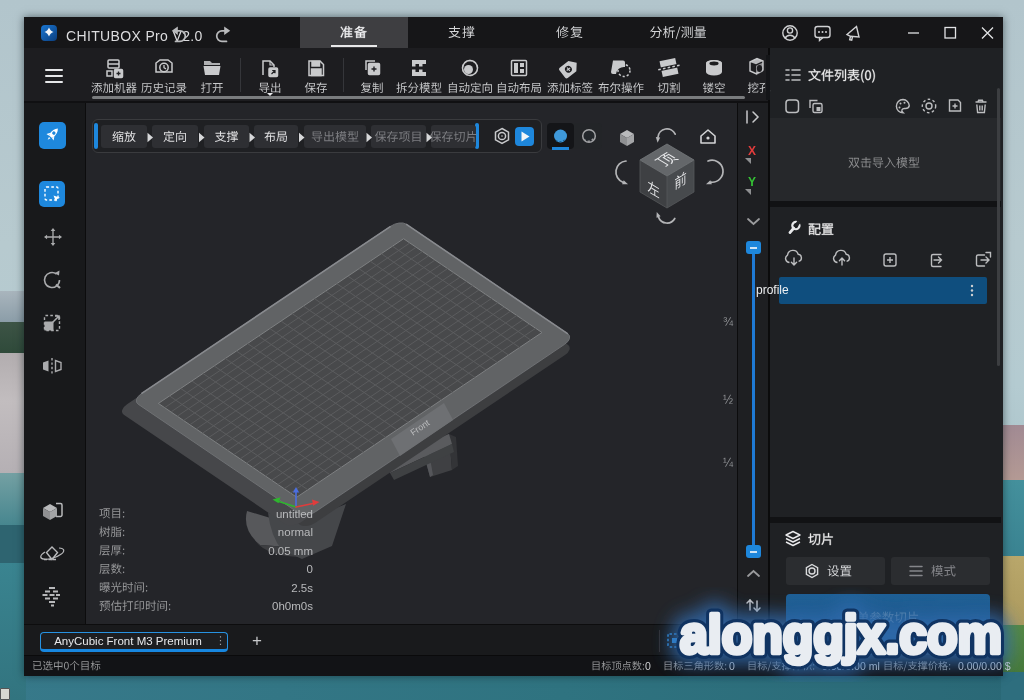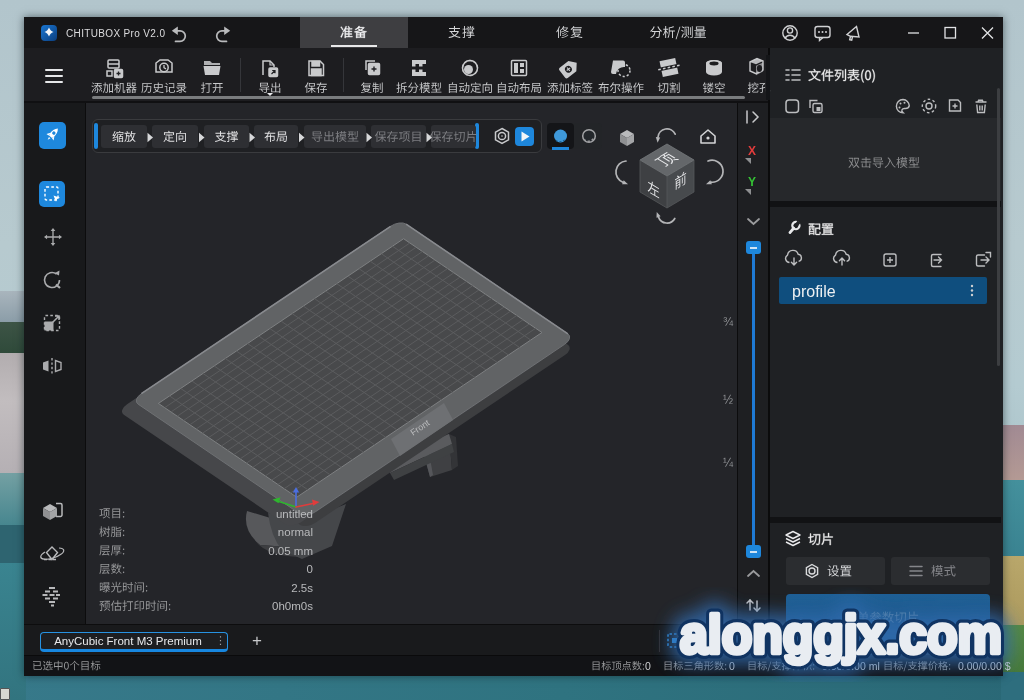--- a/index.html
+++ b/index.html
@@ -17,21 +17,21 @@
 <div class="a" style="left:0;top:563px;width:26px;height:137px;background:linear-gradient(180deg,#3a8490,#32747f)"></div>
 <div class="a" style="left:1001px;top:425px;width:23px;height:55px;background:linear-gradient(180deg,#a18a93,#b49a94)"></div>
 <div class="a" style="left:1001px;top:480px;width:23px;height:76px;background:linear-gradient(180deg,#44909c,#3a8391)"></div>
 <div class="a" style="left:1001px;top:556px;width:23px;height:69px;background:linear-gradient(180deg,#b9a76b,#ac9a5e)"></div>
 <div class="a" style="left:1001px;top:625px;width:23px;height:47px;background:linear-gradient(180deg,#558840,#47793a)"></div>
 <div class="a" style="left:1001px;top:672px;width:23px;height:28px;background:#2e6e7e"></div>
 <div class="a" style="left:0;top:688px;width:10px;height:12px;background:#d8d8d2;border:1px solid #555;border-radius:1px"></div>
 <div class="a" style="left:24px;top:17px;width:979px;height:659px;background:#1e1f22;box-shadow:0 0 8px rgba(10,20,25,0.55)"></div>
 <div class="a" style="left:24px;top:17px;width:979px;height:31px;background:#161618"></div>
 <div class="a" style="left:41px;top:25px;width:16px;height:16px;border-radius:4px;background:linear-gradient(135deg,#1976d2,#0b3e7e)"></div>
-<div class="a" style="left:66px;top:28px;font-size:10px;letter-spacing:0.35px;color:#dcdcde">CHITUBOX Pro V2.0</div>
+<div class="a" style="left:66px;top:28px;font-size:14px;letter-spacing:0.35px;color:#dcdcde">CHITUBOX Pro V2.0</div>
 <div class="a" style="left:300px;top:17px;width:108px;height:31px;background:#3e3e41"></div>
 <div class="a" style="left:331px;top:45px;width:46px;height:2px;background:#e9e9ea"></div>
 <div class="a" style="left:24px;top:48px;width:744px;height:55px;background:#1d1d20;border-bottom:2px solid #101012"></div>
 <div class="a" style="left:240px;top:58px;width:1px;height:34px;background:#35363a"></div>
 <div class="a" style="left:343px;top:58px;width:1px;height:34px;background:#35363a"></div>
 <div class="a" style="left:92px;top:96px;width:653px;height:3px;background:#7a7c7e;border-radius:2px"></div>
 <div class="a" style="left:24px;top:103px;width:62px;height:521px;background:#18191b;border-right:1px solid #0c0c0d"></div>
 <div class="a" style="left:39px;top:122px;width:27px;height:27px;border-radius:5px;background:#1e88dd"></div>
 <div class="a" style="left:39px;top:181px;width:26px;height:26px;border-radius:5px;background:#1e88dd"></div>
 <div class="a" style="left:86px;top:103px;width:651px;height:521px;background:#242529"></div>
@@ -57,21 +57,21 @@
 <div class="a" style="left:750px;top:551px;width:7px;height:1.5px;background:#cfe4f5"></div>
 <div class="a" style="left:719px;top:315px;width:14px;font-size:12px;color:#8f9194;text-align:right">¾</div>
 <div class="a" style="left:719px;top:393px;width:14px;font-size:12px;color:#8f9194;text-align:right">½</div>
 <div class="a" style="left:719px;top:456px;width:14px;font-size:12px;color:#8f9194;text-align:right">¼</div>
 <div class="a" style="left:748px;top:144px;font-size:12px;font-weight:bold;color:#e23c3c">X</div>
 <div class="a" style="left:748px;top:175px;font-size:12px;font-weight:bold;color:#35c135">Y</div>
 <div class="a" style="left:768px;top:48px;width:235px;height:607px;background:#1f2124;border-left:2px solid #0b0b0c"></div>
 <div class="a" style="left:770px;top:118px;width:231px;height:83px;background:#26282b"></div>
 <div class="a" style="left:770px;top:201px;width:231px;height:6px;background:#111214"></div>
 <div class="a" style="left:779px;top:277px;width:208px;height:27px;background:#0f4e7e;border-radius:2px"></div>
-<div class="a" style="left:792px;top:283px;font-size:16px;color:#eef0f2">profile</div>
+<div class="a" style="left:756px;top:283px;font-size:12px;color:#eef0f2">profile</div>
 <div class="a" style="left:770px;top:517px;width:231px;height:6px;background:#111214"></div>
 <div class="a" style="left:786px;top:557px;width:99px;height:28px;background:#2b2d30;border-radius:3px"></div>
 <div class="a" style="left:891px;top:557px;width:99px;height:28px;background:#2b2d30;border-radius:3px"></div>
 <div class="a" style="left:786px;top:594px;width:204px;height:52px;background:linear-gradient(180deg,#1f6096,#164a75);border-radius:4px"></div>
 <div class="a" style="left:997px;top:88px;width:3px;height:278px;background:#3c3e41;border-radius:2px"></div>
 <div class="a" style="left:24px;top:624px;width:744px;height:31px;background:#191a1c;border-top:1px solid #0d0d0e"></div>
 <div class="a" style="left:40px;top:632px;width:188px;height:20px;background:#1d1e21;border:1px solid #2792e2;border-bottom:3px solid #1787e0;border-radius:4px"></div>
 <div class="a" style="left:48px;top:635px;width:160px;font-size:11.5px;color:#e8e9eb;text-align:center">AnyCubic Front M3 Premium</div>
 <div class="a" style="left:215px;top:634px;font-size:11px;color:#9fa0a2">⋮</div>
 <div class="a" style="left:252px;top:631px;font-size:17px;color:#c8c9cb">+</div>

